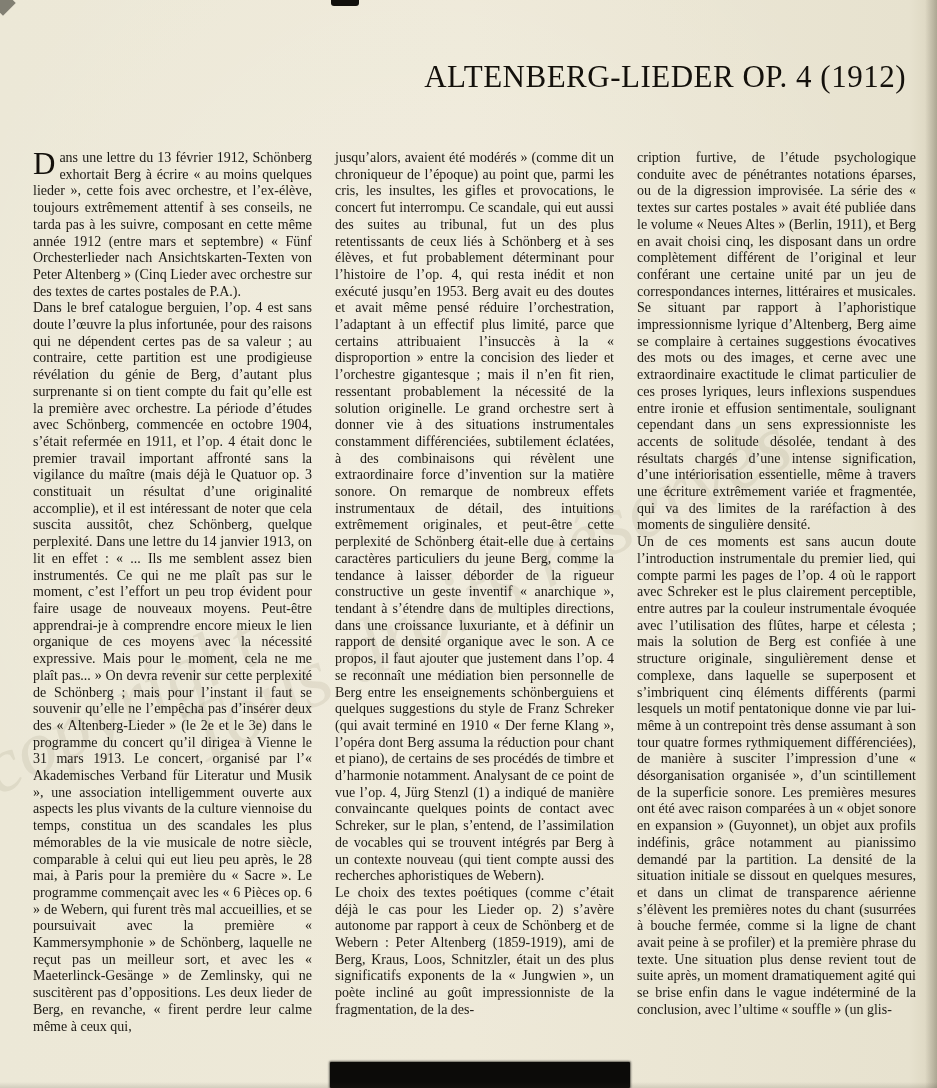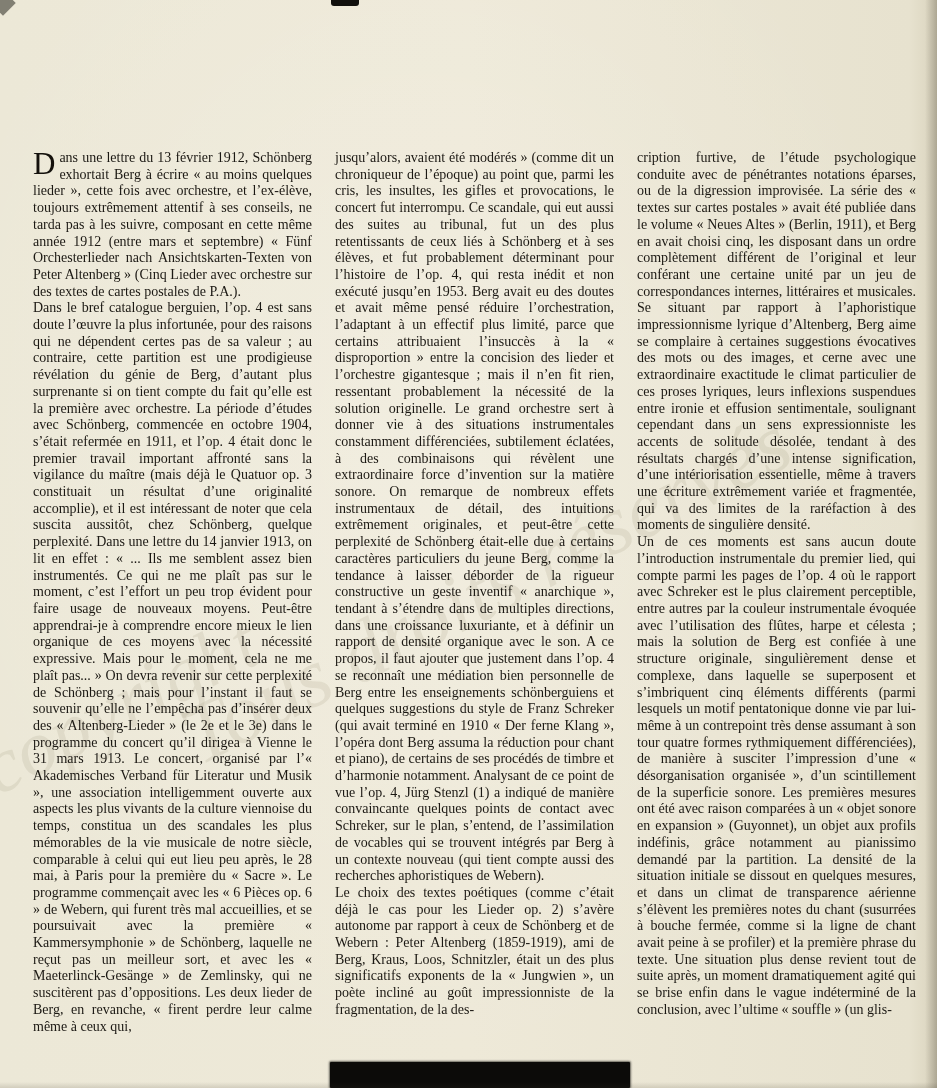--- a/index.html
+++ b/index.html
@@ -97,20 +97,21 @@
   .wm-reserved   { left: 150px; top: 540px; font-size: 84px; }
 </style>
 </head>
 <body>
 
 <div class="page">
 
   <div class="watermark wm-reserved">Tous droits réservés</div>
   <div class="watermark wm-copyright">copyright</div>
 
+  <h1 class="page-title">ALTENBERG-LIEDER OP. 4 (1912)</h1>
 
   <div class="columns">
     <div class="col dropcap-first">
         <p>Dans une lettre du 13 février 1912, Schönberg exhortait Berg à écrire « au moins quelques lieder », cette fois avec orchestre, et l’ex-élève, toujours extrêmement attentif à ses conseils, ne tarda pas à les suivre, composant en cette même année 1912 (entre mars et septembre) « Fünf Orchesterlieder nach Ansichtskarten-Texten von Peter Altenberg » (Cinq Lieder avec orchestre sur des textes de cartes postales de P.A.).</p>
         <p>Dans le bref catalogue berguien, l’op. 4 est sans doute l’œuvre la plus infortunée, pour des raisons qui ne dépendent certes pas de sa valeur ; au contraire, cette partition est une prodigieuse révélation du génie de Berg, d’autant plus surprenante si on tient compte du fait qu’elle est la première avec orchestre. La période d’études avec Schönberg, commencée en octobre 1904, s’était refermée en 1911, et l’op. 4 était donc le premier travail important affronté sans la vigilance du maître (mais déjà le Quatuor op. 3 constituait un résultat d’une originalité accomplie), et il est intéressant de noter que cela suscita aussitôt, chez Schönberg, quelque perplexité. Dans une lettre du 14 janvier 1913, on lit en effet : « ... Ils me semblent assez bien instrumentés. Ce qui ne me plaît pas sur le moment, c’est l’effort un peu trop évident pour faire usage de nouveaux moyens. Peut-être apprendrai-je à comprendre encore mieux le lien organique de ces moyens avec la nécessité expressive. Mais pour le moment, cela ne me plaît pas... » On devra revenir sur cette perplexité de Schönberg ; mais pour l’instant il faut se souvenir qu’elle ne l’empêcha pas d’insérer deux des « Altenberg-Lieder » (le 2e et le 3e) dans le programme du concert qu’il dirigea à Vienne le 31 mars 1913. Le concert, organisé par l’« Akademisches Verband für Literatur und Musik », une association intelligemment ouverte aux aspects les plus vivants de la culture viennoise du temps, constitua un des scandales les plus mémorables de la vie musicale de notre siècle, comparable à celui qui eut lieu peu après, le 28 mai, à Paris pour la première du « Sacre ». Le programme commençait avec les « 6 Pièces op. 6 » de Webern, qui furent très mal accueillies, et se poursuivait avec la première « Kammersymphonie » de Schönberg, laquelle ne reçut pas un meilleur sort, et avec les « Maeterlinck-Gesänge » de Zemlinsky, qui ne suscitèrent pas d’oppositions. Les deux lieder de Berg, en revanche, « firent perdre leur calme même à ceux qui,</p>
       </div>
     <div class="col">
         <p>jusqu’alors, avaient été modérés » (comme dit un chroniqueur de l’époque) au point que, parmi les cris, les insultes, les gifles et provocations, le concert fut interrompu. Ce scandale, qui eut aussi des suites au tribunal, fut un des plus retentissants de ceux liés à Schönberg et à ses élèves, et fut probablement déterminant pour l’histoire de l’op. 4, qui resta inédit et non exécuté jusqu’en 1953. Berg avait eu des doutes et avait même pensé réduire l’orchestration, l’adaptant à un effectif plus limité, parce que certains attribuaient l’insuccès à la « disproportion » entre la concision des lieder et l’orchestre gigantesque ; mais il n’en fit rien, ressentant probablement la nécessité de la solution originelle. Le grand orchestre sert à donner vie à des situations instrumentales constamment différenciées, subtilement éclatées, à des combinaisons qui révèlent une extraordinaire force d’invention sur la matière sonore. On remarque de nombreux effets instrumentaux de détail, des intuitions extrêmement originales, et peut-être cette perplexité de Schönberg était-elle due à certains caractères particuliers du jeune Berg, comme la tendance à laisser déborder de la rigueur constructive un geste inventif « anarchique », tendant à s’étendre dans de multiples directions, dans une croissance luxuriante, et à définir un rapport de densité organique avec le son. A ce propos, il faut ajouter que justement dans l’op. 4 se reconnaît une médiation bien personnelle de Berg entre les enseignements schönberguiens et quelques suggestions du style de Franz Schreker (qui avait terminé en 1910 « Der ferne Klang », l’opéra dont Berg assuma la réduction pour chant et piano), de certains de ses procédés de timbre et d’harmonie notamment. Analysant de ce point de vue l’op. 4, Jürg Stenzl (1) a indiqué de manière convaincante quelques points de contact avec Schreker, sur le plan, s’entend, de l’assimilation de vocables qui se trouvent intégrés par Berg à un contexte nouveau (qui tient compte aussi des recherches aphoristiques de Webern).</p>
         <p>Le choix des textes poétiques (comme c’était déjà le cas pour les Lieder op. 2) s’avère autonome par rapport à ceux de Schönberg et de Webern : Peter Altenberg (1859-1919), ami de Berg, Kraus, Loos, Schnitzler, était un des plus significatifs exponents de la « Jungwien », un poète incliné au goût impressionniste de la fragmentation, de la des-</p>
       </div>

